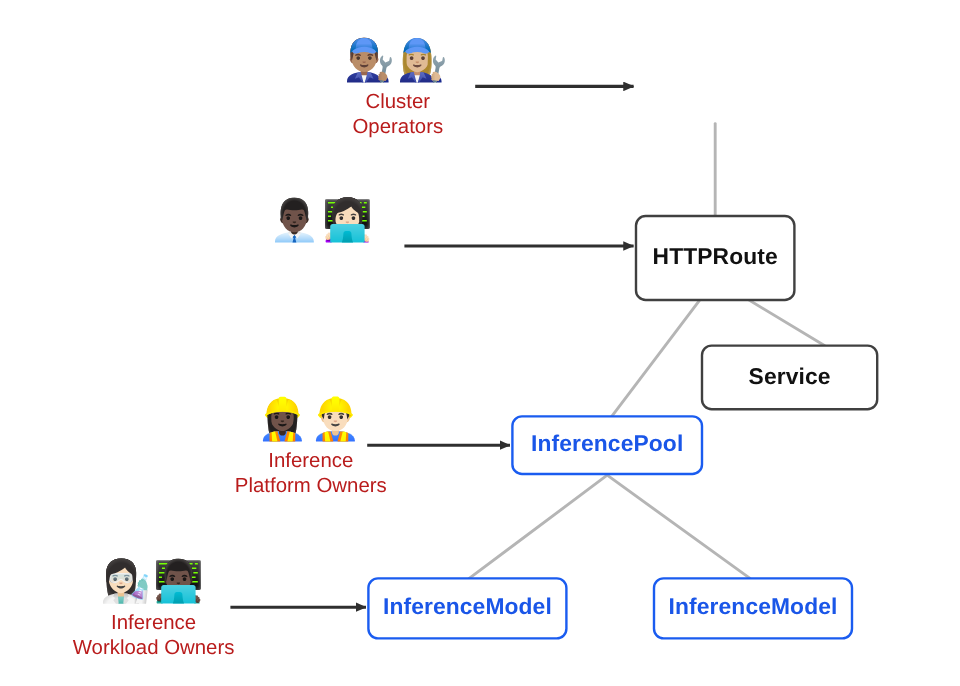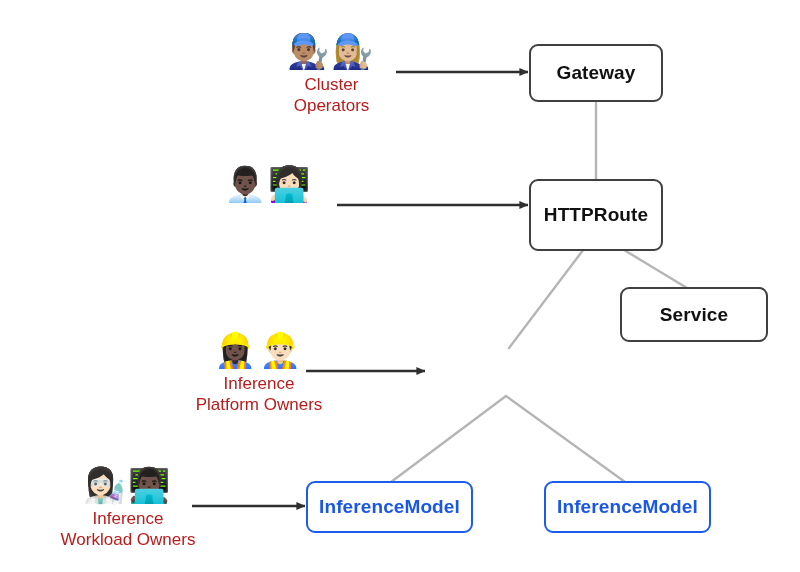--- a/index.html
+++ b/index.html
@@ -116,32 +116,32 @@
     <div class="persona-label">Inference
 Platform Owners</div>
   </div>
 
   <div class="persona" style="left:36px; top:465px; width:184px;">
     <div class="persona-emojis">👩🏻‍🔬👨🏿‍💻</div>
     <div class="persona-label">Inference
 Workload Owners</div>
   </div>
 
-  <div class="node core" style="left:529px; top:44px; width:134px; height:58px;">
-    <span>Gateway</span>
-  </div>
 
   <div class="node core" style="left:529px; top:179px; width:134px; height:72px;">
     <span>HTTPRoute</span>
   </div>
 
-  <div class="node core" style="left:620px; top:287px; width:148px; height:55px;">
+  <div class="node core" style="left:584px; top:287px; width:148px; height:55px;">
     <span>Service</span>
   </div>
 
+  <div class="node ext" style="left:426px; top:346px; width:160px; height:50px;">
+    <span>InferencePool</span>
+  </div>
 
   <div class="node ext" style="left:306px; top:481px; width:167px; height:52px;">
     <span>InferenceModel</span>
   </div>
 
   <div class="node ext" style="left:544px; top:481px; width:167px; height:52px;">
     <span>InferenceModel</span>
   </div>
 
 </div>

